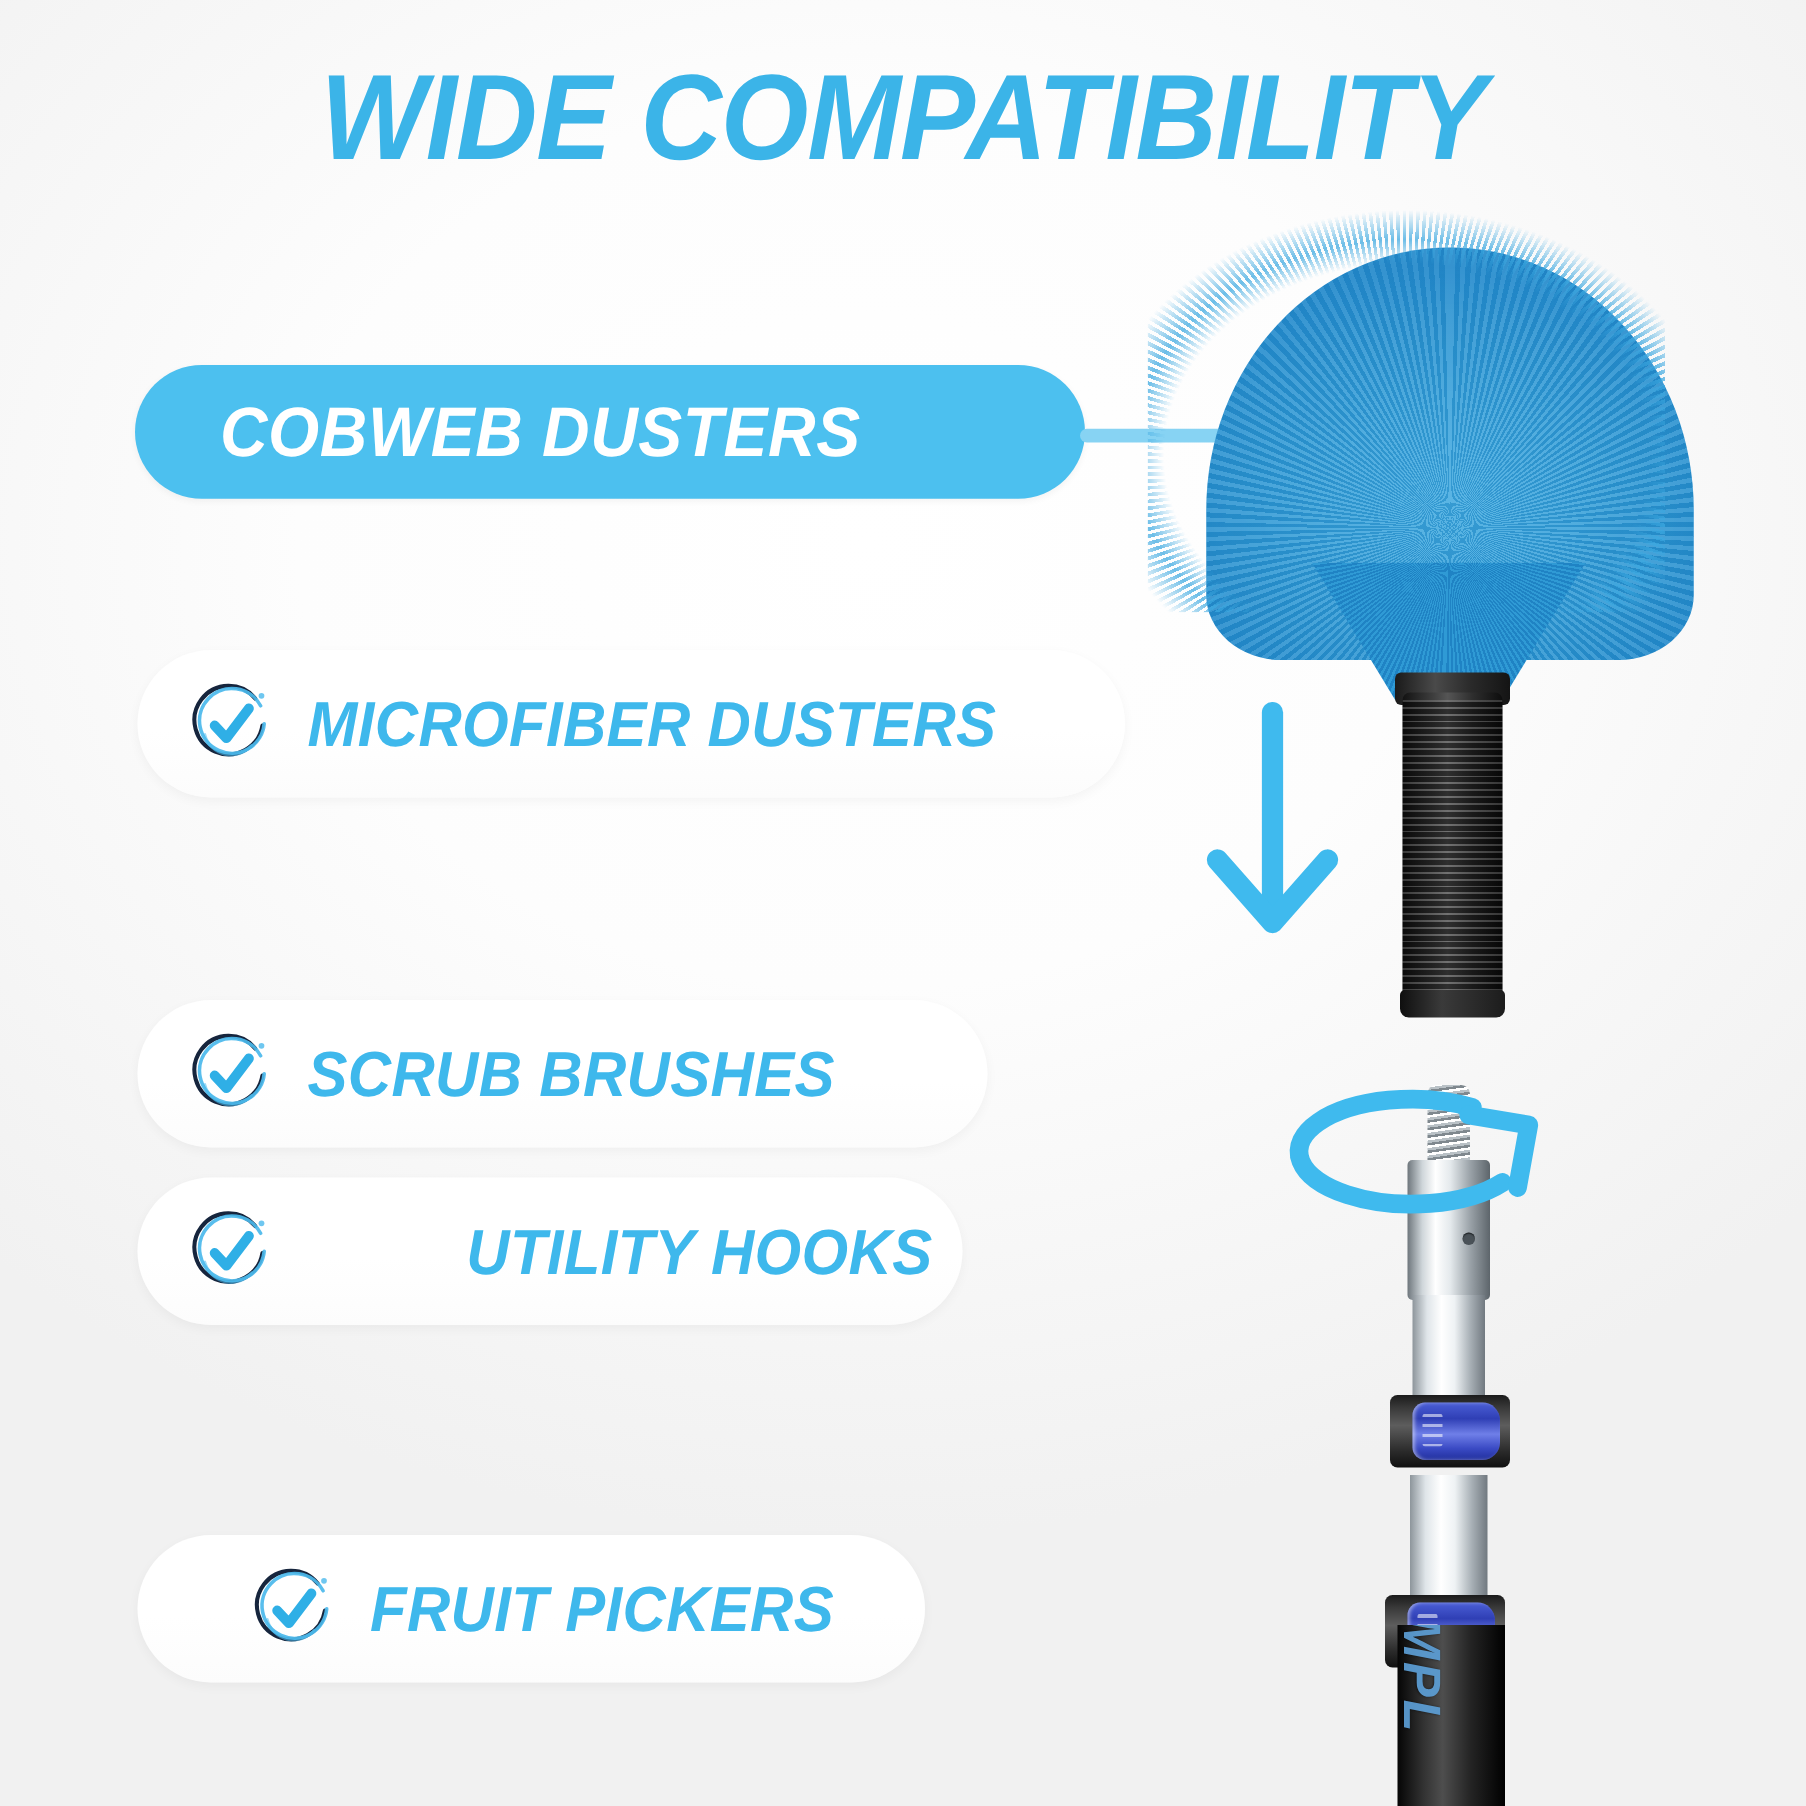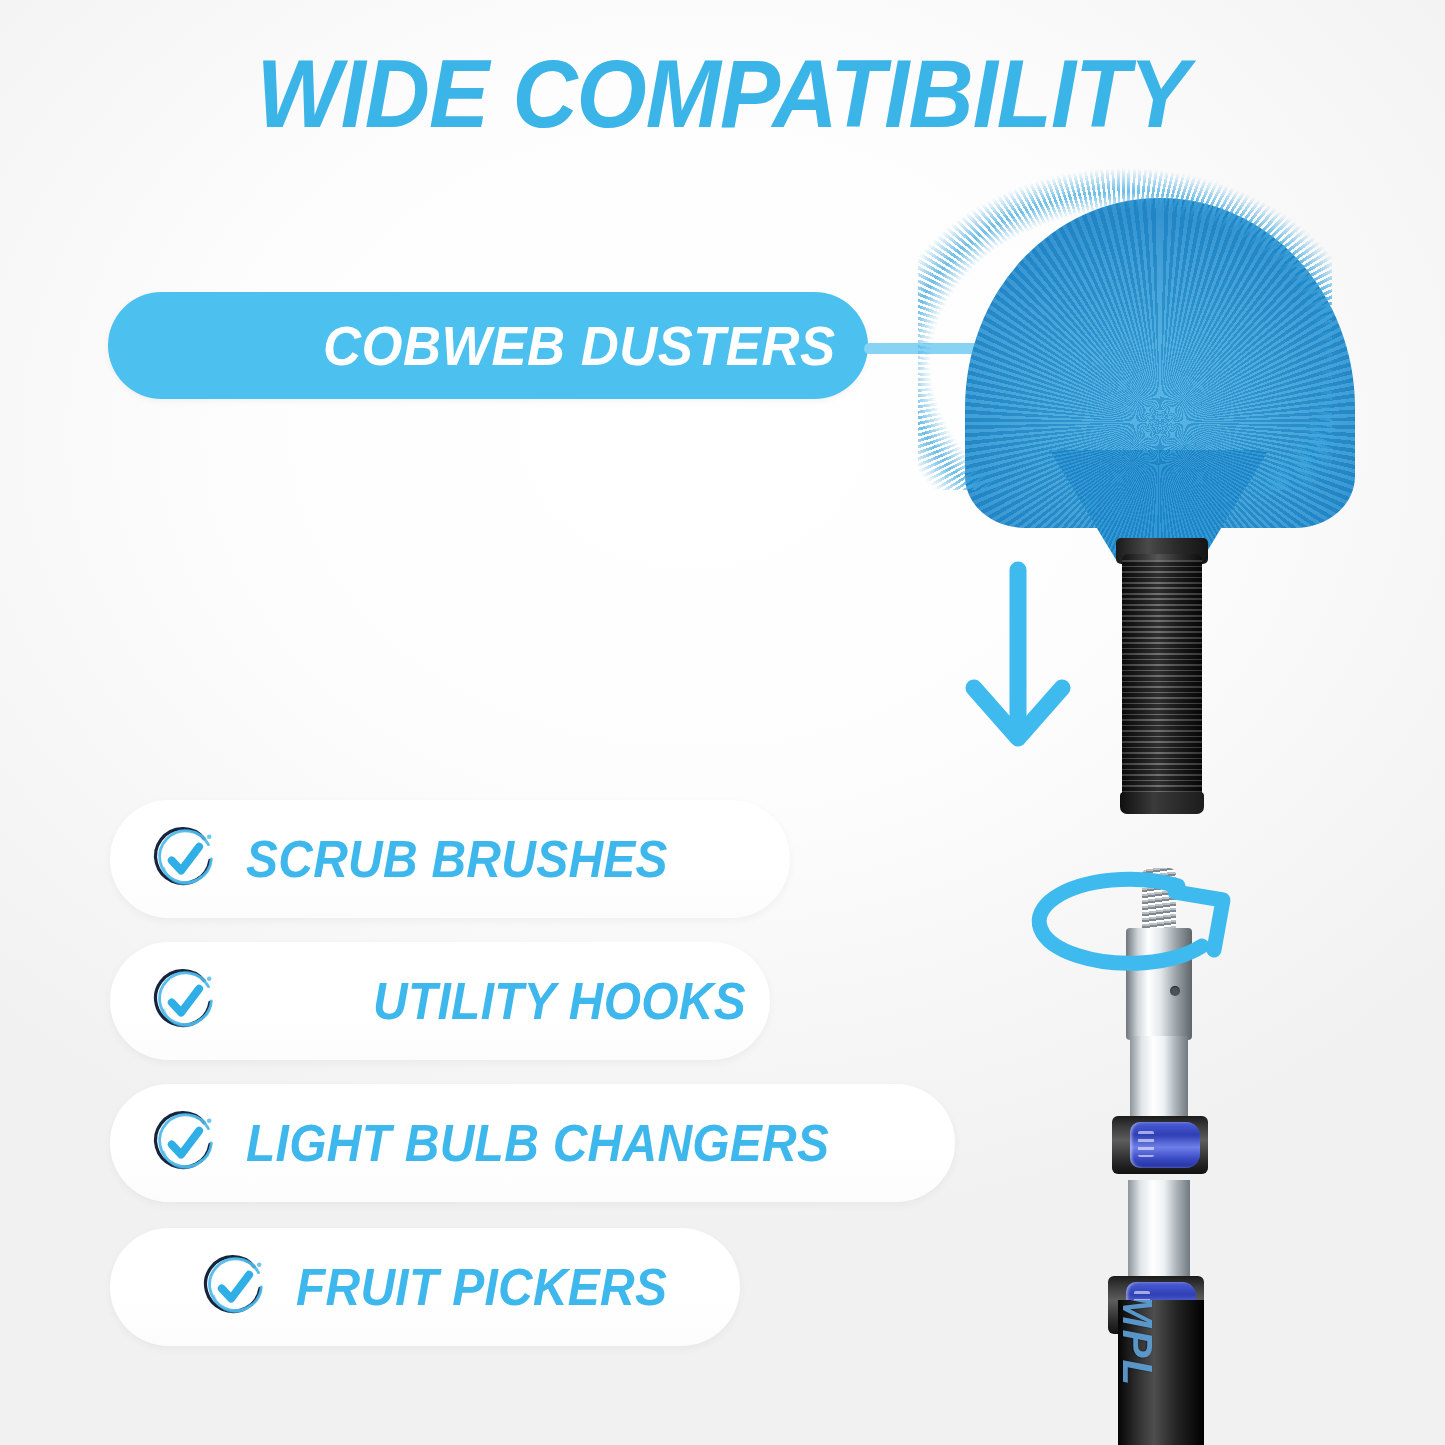--- a/index.html
+++ b/index.html
@@ -31,21 +31,20 @@
   }
 
   
   #pill{
     position:absolute;left:108px;top:292px;
     width:760px;height:107px;
     background:#4cc0ef;
     border-radius:54px;
     display:flex;align-items:center;
     box-shadow:0 2px 6px rgba(0,0,0,.05);
-    justify-content:flex-end;
   }
   #pill-label{
     color:#ffffff;
     font-size:56px;font-weight:bold;
     letter-spacing:0.5px;
     margin-left:68px;
     transform:scaleX(0.94);
     transform-origin:left center;
     white-space:nowrap;
   }
@@ -219,20 +218,32 @@
 <div id="stage">
 
   <div id="title">WIDE COMPATIBILITY</div>
 
   <div id="pill">
     <div id="pill-label">COBWEB DUSTERS</div>
   </div>
   <div id="connector"></div>
   <div id="connector-dot"></div>
 
+  <div class="feature" style="top:520px;width:790px;border-radius:59px 59px 59px 59px;">
+    <span class="ico">
+      <svg viewBox="0 0 100 100" width="72" height="72">
+        <path d="M78 22 A38 38 0 1 0 86 52" fill="none" stroke="#16253d" stroke-width="4.5" stroke-linecap="round"></path>
+        <path d="M84 30 A36 36 0 1 0 88 50" fill="none" stroke="#4bb9ec" stroke-width="4" stroke-linecap="round" opacity=".92"></path>
+        <path d="M22 62 A30 30 0 0 0 74 74" fill="none" stroke="#4bb9ec" stroke-width="3.2" stroke-linecap="round" opacity=".55"></path>
+        <circle cx="85" cy="19" r="3.2" fill="#4bb9ec" opacity=".8"></circle>
+        <path d="M33 52 L46 66 L71 33" fill="none" stroke="#2fafe6" stroke-width="11" stroke-linecap="round" stroke-linejoin="round"></path>
+      </svg>
+    </span>
+    <span class="flabel">MICROFIBER DUSTERS</span>
+  </div>
 
 
   <div class="feature" style="top:800px;width:680px;">
     <span class="ico">
       <svg viewBox="0 0 100 100" width="72" height="72">
         <path d="M78 22 A38 38 0 1 0 86 52" fill="none" stroke="#16253d" stroke-width="4.5" stroke-linecap="round"></path>
         <path d="M84 30 A36 36 0 1 0 88 50" fill="none" stroke="#4bb9ec" stroke-width="4" stroke-linecap="round" opacity=".92"></path>
         <path d="M22 62 A30 30 0 0 0 74 74" fill="none" stroke="#4bb9ec" stroke-width="3.2" stroke-linecap="round" opacity=".55"></path>
         <circle cx="85" cy="19" r="3.2" fill="#4bb9ec" opacity=".8"></circle>
         <path d="M33 52 L46 66 L71 33" fill="none" stroke="#2fafe6" stroke-width="11" stroke-linecap="round" stroke-linejoin="round"></path>
@@ -247,32 +258,20 @@
         <path d="M78 22 A38 38 0 1 0 86 52" fill="none" stroke="#16253d" stroke-width="4.5" stroke-linecap="round"></path>
         <path d="M84 30 A36 36 0 1 0 88 50" fill="none" stroke="#4bb9ec" stroke-width="4" stroke-linecap="round" opacity=".92"></path>
         <path d="M22 62 A30 30 0 0 0 74 74" fill="none" stroke="#4bb9ec" stroke-width="3.2" stroke-linecap="round" opacity=".55"></path>
         <circle cx="85" cy="19" r="3.2" fill="#4bb9ec" opacity=".8"></circle>
         <path d="M33 52 L46 66 L71 33" fill="none" stroke="#2fafe6" stroke-width="11" stroke-linecap="round" stroke-linejoin="round"></path>
       </svg>
     </span>
     <span class="flabel">UTILITY HOOKS</span>
   </div>
 
-  <div class="feature" style="top:1084px;width:845px;">
-    <span class="ico">
-      <svg viewBox="0 0 100 100" width="72" height="72">
-        <path d="M78 22 A38 38 0 1 0 86 52" fill="none" stroke="#16253d" stroke-width="4.5" stroke-linecap="round"></path>
-        <path d="M84 30 A36 36 0 1 0 88 50" fill="none" stroke="#4bb9ec" stroke-width="4" stroke-linecap="round" opacity=".92"></path>
-        <path d="M22 62 A30 30 0 0 0 74 74" fill="none" stroke="#4bb9ec" stroke-width="3.2" stroke-linecap="round" opacity=".55"></path>
-        <circle cx="85" cy="19" r="3.2" fill="#4bb9ec" opacity=".8"></circle>
-        <path d="M33 52 L46 66 L71 33" fill="none" stroke="#2fafe6" stroke-width="11" stroke-linecap="round" stroke-linejoin="round"></path>
-      </svg>
-    </span>
-    <span class="flabel">LIGHT BULB CHANGERS</span>
-  </div>
 
   <div class="feature" style="top:1228px;width:630px;justify-content:center;">
     <span class="ico">
       <svg viewBox="0 0 100 100" width="72" height="72">
         <path d="M78 22 A38 38 0 1 0 86 52" fill="none" stroke="#16253d" stroke-width="4.5" stroke-linecap="round"></path>
         <path d="M84 30 A36 36 0 1 0 88 50" fill="none" stroke="#4bb9ec" stroke-width="4" stroke-linecap="round" opacity=".92"></path>
         <path d="M22 62 A30 30 0 0 0 74 74" fill="none" stroke="#4bb9ec" stroke-width="3.2" stroke-linecap="round" opacity=".55"></path>
         <circle cx="85" cy="19" r="3.2" fill="#4bb9ec" opacity=".8"></circle>
         <path d="M33 52 L46 66 L71 33" fill="none" stroke="#2fafe6" stroke-width="11" stroke-linecap="round" stroke-linejoin="round"></path>
       </svg>

